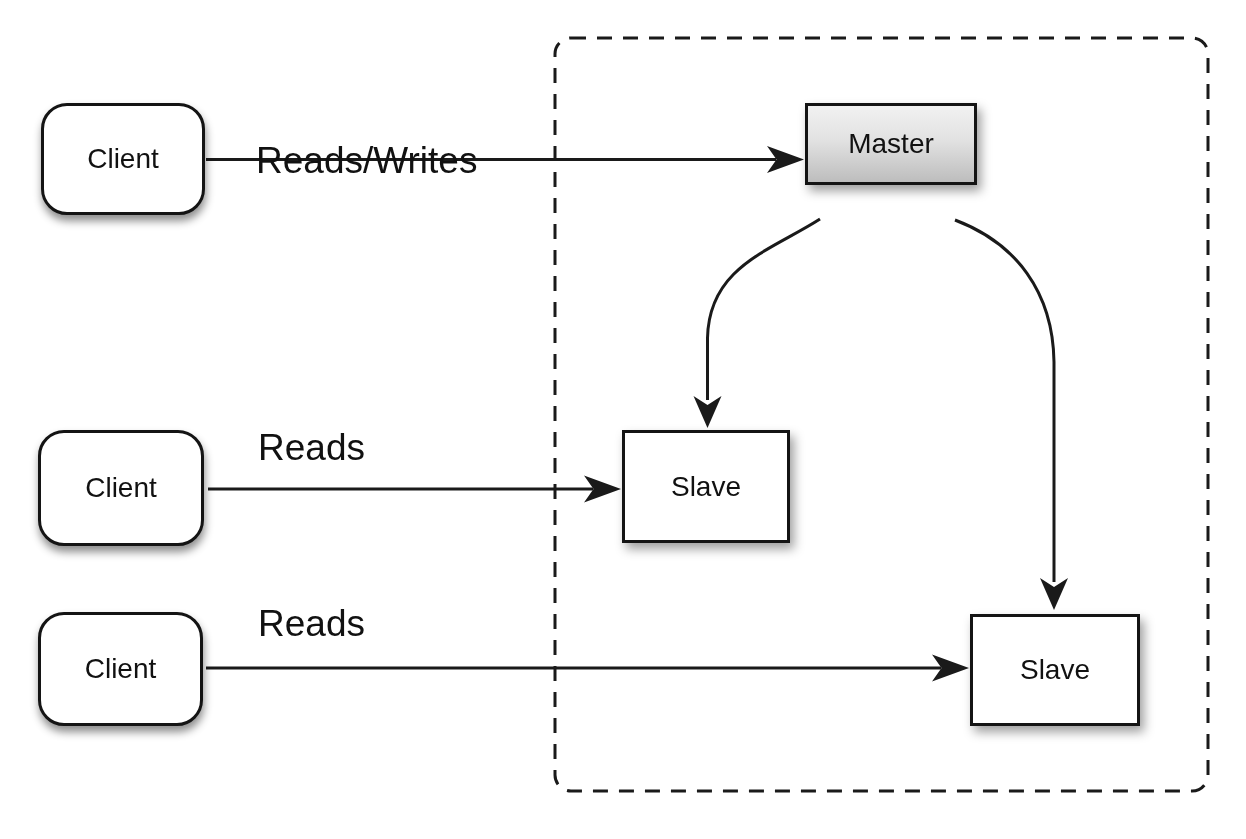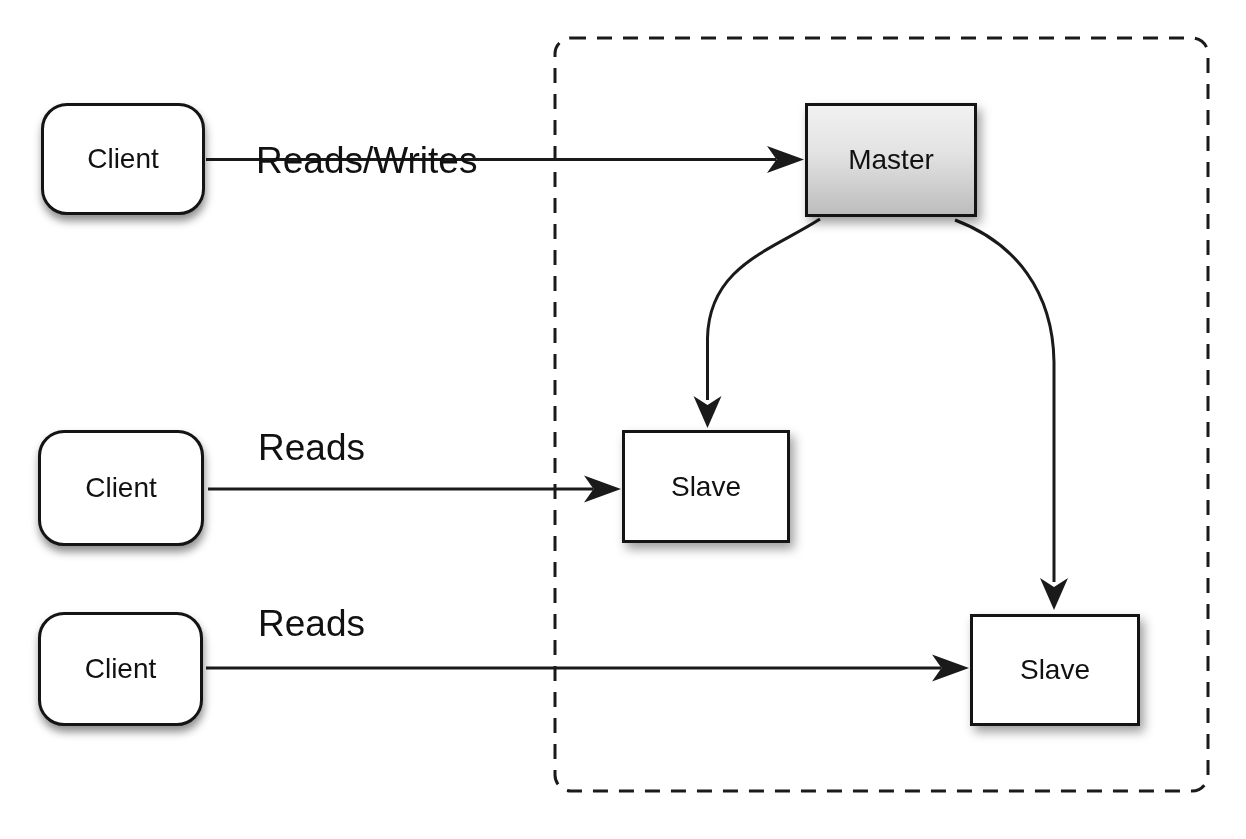--- a/index.html
+++ b/index.html
@@ -83,21 +83,21 @@
   </div>
 
   <div class="node client" style="left:38px;top:430px;width:166px;height:116px;">
     <span>Client</span>
   </div>
 
   <div class="node client" style="left:38px;top:612px;width:165px;height:114px;">
     <span>Client</span>
   </div>
 
-  <div class="node server master" style="left:805px;top:103px;width:172px;height:114px;">
+  <div class="node server master" style="left:805px;top:103px;width:172px;height:82px;">
     <span>Master</span>
   </div>
 
   <div class="node server" style="left:622px;top:430px;width:168px;height:113px;">
     <span>Slave</span>
   </div>
 
   <div class="node server" style="left:970px;top:614px;width:170px;height:112px;">
     <span>Slave</span>
   </div>

